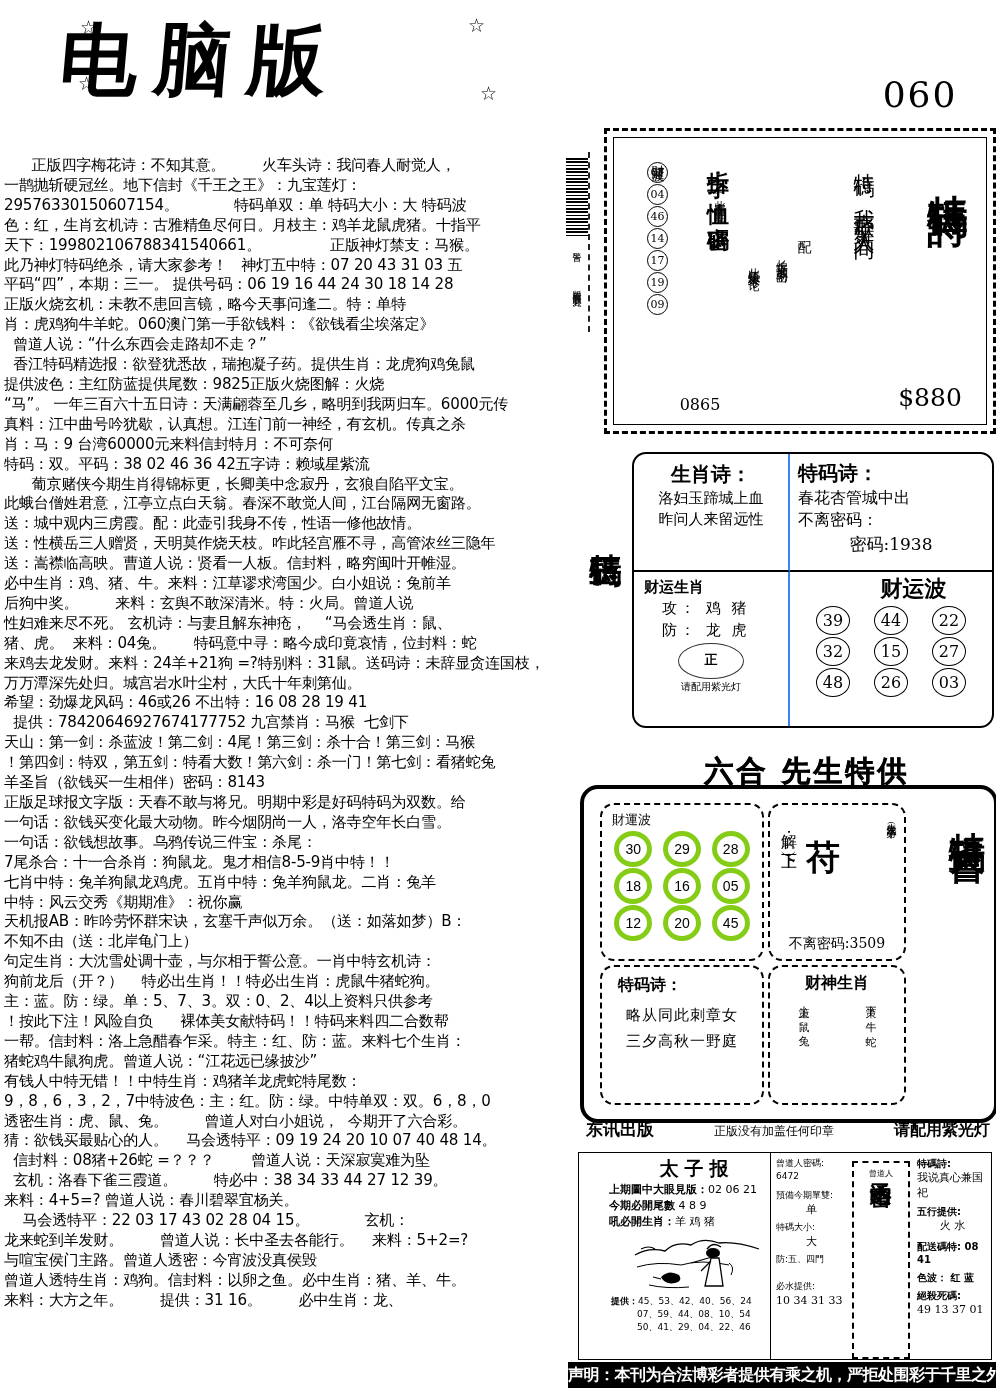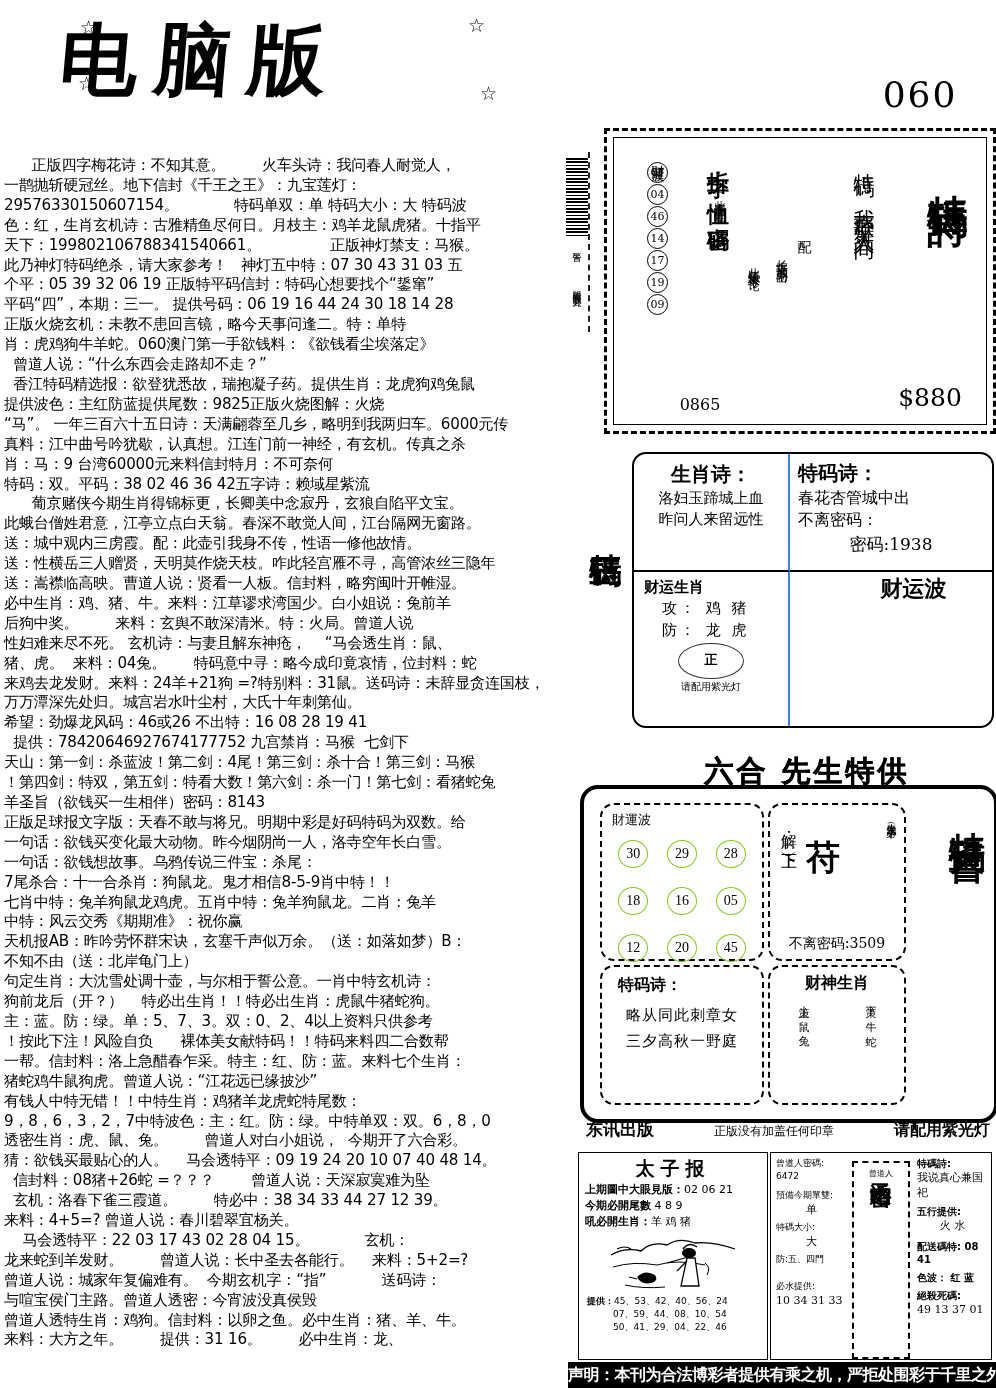--- a/index.html
+++ b/index.html
@@ -133,23 +133,23 @@
             font-family:"DejaVu Serif","Liberation Serif",serif;font-weight:bold;
             font-size:36px;letter-spacing:5px;line-height:44px;}
   .subbox{position:absolute;border:2px dashed #000;border-radius:14px;}
   #sb-wave{left:16px;top:14px;width:160px;height:154px;}
   #sb-solve{left:184px;top:14px;width:134px;height:154px;}
   #sb-poem{left:16px;top:176px;width:160px;height:136px;}
   #sb-god{left:184px;top:176px;width:134px;height:136px;}
   #sb-wave .t{font-family:"DejaVu Serif","Liberation Serif",serif;font-size:13px;
               margin:6px 0 2px 10px;}
   #sb-wave .g{display:grid;grid-template-columns:repeat(3,1fr);gap:1px 2px;padding:0 8px;}
-  .mball{width:28px;height:26px;border:1px solid #84cc16;border-radius:50%;
-         font-family:Liberation Serif, serif;font-size:14px;
-         line-height:26px;text-align:center;margin:9px auto;}
+  .mball{width:28px;height:26px;border:5px solid #84cc16;border-radius:50%;
+         font-family:Liberation Sans, sans-serif;font-size:14px;
+         line-height:26px;text-align:center;margin:0 auto;}
   #solve-big{position:absolute;left:36px;top:30px;
              font-family:"DejaVu Serif","Liberation Serif",serif;font-weight:bold;
              font-size:34px;}
   #solve-lbl{position:absolute;left:8px;top:16px;writing-mode:vertical-rl;
              text-orientation:upright;font-family:"DejaVu Serif","Liberation Serif",serif;
              font-size:16px;letter-spacing:1px;}
   #solve-right{position:absolute;right:6px;top:10px;writing-mode:vertical-rl;
                text-orientation:upright;font-size:10px;letter-spacing:1px;}
   #solve-code{position:absolute;left:0;right:0;bottom:6px;text-align:center;
               font-family:"DejaVu Serif","Liberation Serif",serif;font-size:14px;}
@@ -162,21 +162,21 @@
   #sb-god .cols{display:flex;justify-content:space-around;margin-top:4px;}
   #sb-god .c{writing-mode:vertical-rl;text-orientation:upright;font-size:11px;
              line-height:15px;letter-spacing:1px;height:82px;}
   #tts-foot{position:absolute;left:586px;top:1118px;width:404px;
             display:flex;justify-content:space-between;align-items:baseline;}
   #tts-foot .a{font-family:"DejaVu Serif","Liberation Serif",serif;font-weight:bold;font-size:17px;}
   #tts-foot .b{font-size:12px;}
   #tts-foot .c{font-family:"DejaVu Serif","Liberation Serif",serif;font-weight:bold;font-size:16px;}
 
   
-  #box-tz{left:578px;top:1152px;width:188px;height:206px;border:1.5px solid #000;}
+  #box-tz{left:578px;top:1152px;width:188px;height:206px;border:1.5px solid #000;padding-left:24px;}
   #tz-title{text-align:center;font-family:"DejaVu Serif","Liberation Serif",serif;
             font-weight:bold;font-size:19px;letter-spacing:6px;margin-top:3px;}
   .tz-ln{font-size:11px;margin-left:6px;line-height:16px;white-space:nowrap;}
   .tz-ln b{font-weight:bold;}
   #tz-art{width:132px;height:62px;margin:3px auto 0;position:relative;overflow:hidden;}
   #tz-prov{font-size:9px;line-height:13px;margin-left:8px;}
   #box-tmh{left:770px;top:1152px;width:220px;height:206px;border:1.5px solid #000;
            display:flex;}
   .tmh-col{flex:1;padding:4px 3px 0 5px;}
   .tmh-col .k{font-size:9px;line-height:13px;}
@@ -209,22 +209,21 @@
     <div class="logo">电脑版</div>
   </div>
   <div id="issue-no">060</div>
 
   <div id="bodytext">
     <div class="ln">      正版四字梅花诗：不知其意。        火车头诗：我问春人耐觉人，</div>
     <div class="ln">一鹊抛斩硬冠丝。地下信封《千王之王》：九宝莲灯：</div>
     <div class="ln">29576330150607154。            特码单双：单 特码大小：大 特码波</div>
     <div class="ln">色：红，生肖玄机诗：古雅精鱼尽何日。月枝主：鸡羊龙鼠虎猪。十指平</div>
     <div class="ln">天下：199802106788341540661。               正版神灯禁支：马猴。</div>
-    <div class="ln">此乃神灯特码绝杀，请大家参考！   神灯五中特：07 30 43 31 03 五</div>
-    <div class="ln">个平：05 39 32 06 19 正版特平码信封：特码心想要找个“鋬窜”</div>
+    <div class="ln">此乃神灯特码绝杀，请大家参考！   神灯五中特：07 20 43 31 03 五</div>
     <div class="ln">平码“四”，本期：三一。 提供号码：06 19 16 44 24 30 18 14 28</div>
     <div class="ln">正版火烧玄机：未教不患回言镜，略今天事问逢二。特：单特</div>
     <div class="ln">肖：虎鸡狗牛羊蛇。060澳门第一手欲钱料：《欲钱看尘埃落定》</div>
     <div class="ln">  曾道人说：“什么东西会走路却不走？”</div>
     <div class="ln">  香江特码精选报：欲登犹悉故，瑞抱凝子药。提供生肖：龙虎狗鸡兔鼠</div>
     <div class="ln">提供波色：主红防蓝提供尾数：9825正版火烧图解：火烧</div>
     <div class="ln">“马”。 一年三百六十五日诗：天满翩蓉至几乡，略明到我两归车。6000元传</div>
     <div class="ln">真料：江中曲号吟犹歇，认真想。江连门前一神经，有玄机。传真之杀</div>
     <div class="ln">肖：马：9 台湾60000元来料信封特月：不可奈何</div>
     <div class="ln">特码：双。平码：38 02 46 36 42五字诗：赖域星紫流</div>
@@ -260,21 +259,20 @@
     <div class="ln">猪蛇鸡牛鼠狗虎。曾道人说：“江花远已缘披沙”</div>
     <div class="ln">有钱人中特无错！！中特生肖：鸡猪羊龙虎蛇特尾数：</div>
     <div class="ln">9，8，6，3，2，7中特波色：主：红。防：绿。中特单双：双。6，8，0</div>
     <div class="ln">透密生肖：虎、鼠、兔。        曾道人对白小姐说，  今期开了六合彩。</div>
     <div class="ln">猜：欲钱买最贴心的人。    马会透特平：09 19 24 20 10 07 40 48 14。</div>
     <div class="ln">  信封料：08猪+26蛇 =？？？        曾道人说：天深寂寞难为坠</div>
     <div class="ln">  玄机：洛春下雀三霞道。        特必中：38 34 33 44 27 12 39。</div>
     <div class="ln">来料：4+5=? 曾道人说：春川碧翠宜杨关。</div>
     <div class="ln">    马会透特平：22 03 17 43 02 28 04 15。            玄机：</div>
     <div class="ln">龙来蛇到羊发财。        曾道人说：长中圣去各能行。    来料：5+2=?</div>
-    <div class="ln">曾道人说：城家年复偏难有。  今期玄机字：“指”            送码诗：</div>
     <div class="ln">与喧宝侯门主路。曾道人透密：今宵波没真侯毁</div>
     <div class="ln">曾道人透特生肖：鸡狗。信封料：以卵之鱼。必中生肖：猪、羊、牛。</div>
     <div class="ln">来料：大方之年。        提供：31 16。        必中生肖：龙、</div>
 
   </div>
 
   <div id="barcode"></div>
   <div id="dash-rule"></div>
   <div id="copy-warn" class="vtext">警告</div>
   <div id="copy-notice" class="vtext">版權所有翻版必究</div>
@@ -324,20 +322,31 @@
         <div id="cy-title">财运生肖</div>
         <div class="cy-row">攻： 鸡 猪</div>
         <div class="cy-row">防： 龙 虎</div>
         <div id="seal">
           <div class="ctr">正</div>
         </div>
         <div id="seal-note">请配用紫光灯</div>
       </div>
       <div class="cell r b">
         <div id="cyb-title">财运波</div>
+        <div id="cyb-balls">
+          <span class="bigball">39</span>
+          <span class="bigball">44</span>
+          <span class="bigball">22</span>
+          <span class="bigball">32</span>
+          <span class="bigball">15</span>
+          <span class="bigball">27</span>
+          <span class="bigball">48</span>
+          <span class="bigball">26</span>
+          <span class="bigball">03</span>
+        </div>
       </div>
     </div>
   </div>
 
   <div id="lh-head">六合 先生特供</div>
   <div class="box" id="box-tts">
     <div id="tts-vert">特碼天書</div>
 
     <div class="subbox" id="sb-wave">
       <div class="t">財運波</div>

